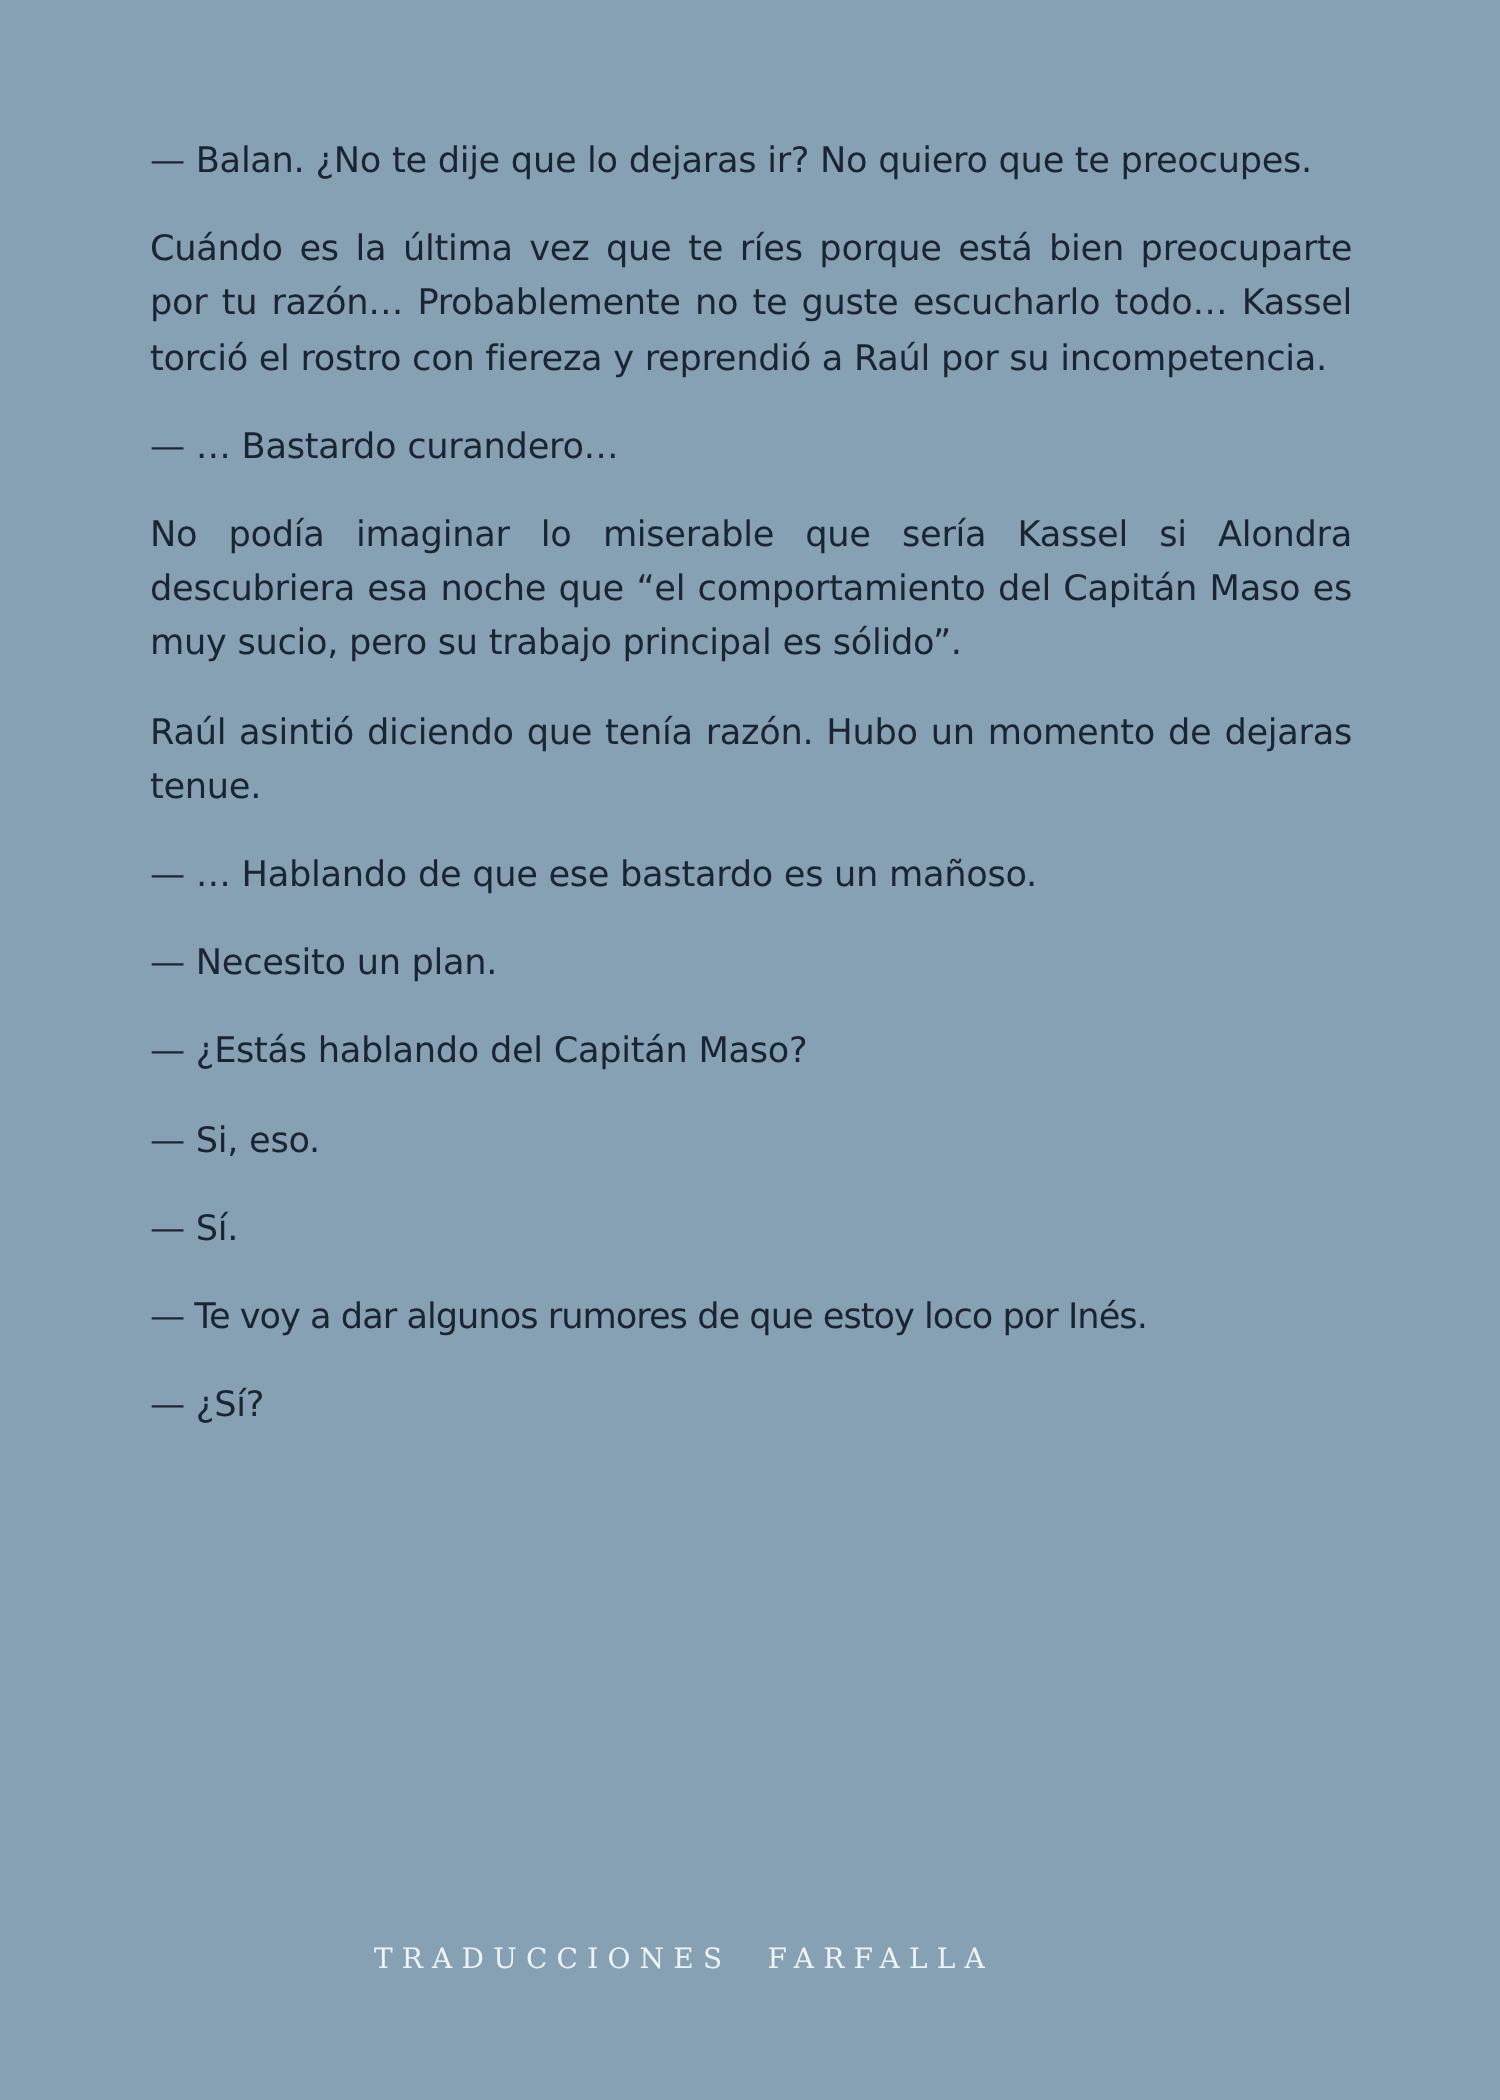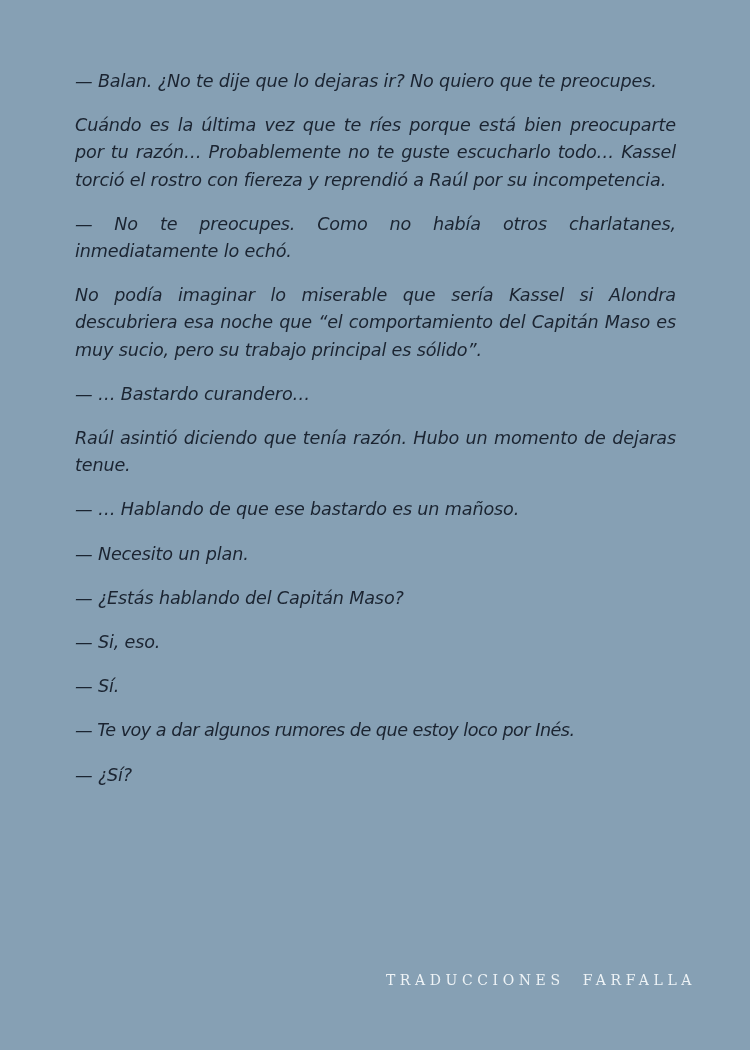--- a/index.html
+++ b/index.html
@@ -20,46 +20,44 @@
       width: 601px;
       color: #1b2431;
       font-family: "DejaVu Sans", sans-serif;
       font-size: 17.6px;
       line-height: 27.2px;
     }
     .para {
       margin: 0 0 17px 0;
       text-align: justify;
       letter-spacing: -0.15px;
-      font-style: italic;
     }
     .para.dialogue-short {
       text-align: left;
     }
     .footer {
       position: absolute;
-      left: 12px;
+      left: 0;
       top: 972px;
       width: 684px;
-      text-align: right;
+      text-align: center;
       color: #eef3f6;
       font-family: "DejaVu Serif", serif;
       font-size: 14px;
       letter-spacing: 4.6px;
     }
   </style>
 </head>
 <body>
 
 <div class="page">
   <p class="para">— Balan. ¿No te dije que lo dejaras ir? No quiero que te preocupes.</p>
   <p class="para">Cuándo es la última vez que te ríes porque está bien preocuparte por tu razón… Probablemente no te guste escucharlo todo… Kassel torció el rostro con fiereza y reprendió a Raúl por su incompetencia.</p>
-  <p class="para">— No te preocupes. Como no había otros charlatanes, inmediatamente lo echó.</p>
+  <p class="para dialogue-short">— … Bastardo curandero…</p>
   <p class="para">No podía imaginar lo miserable que sería Kassel si Alondra descubriera esa noche que “el comportamiento del Capitán Maso es muy sucio, pero su trabajo principal es sólido”.</p>
-  <p class="para dialogue-short">— … Bastardo curandero…</p>
   <p class="para">Raúl asintió diciendo que tenía razón. Hubo un momento de dejaras tenue.</p>
   <p class="para dialogue-short">— … Hablando de que ese bastardo es un mañoso.</p>
   <p class="para dialogue-short">— Necesito un plan.</p>
   <p class="para dialogue-short">— ¿Estás hablando del Capitán Maso?</p>
   <p class="para dialogue-short">— Si, eso.</p>
   <p class="para dialogue-short">— Sí.</p>
   <p class="para dialogue-short" style="letter-spacing:-0.5px;">— Te voy a dar algunos rumores de que estoy loco por Inés.</p>
   <p class="para dialogue-short">— ¿Sí?</p>
 </div>
 

